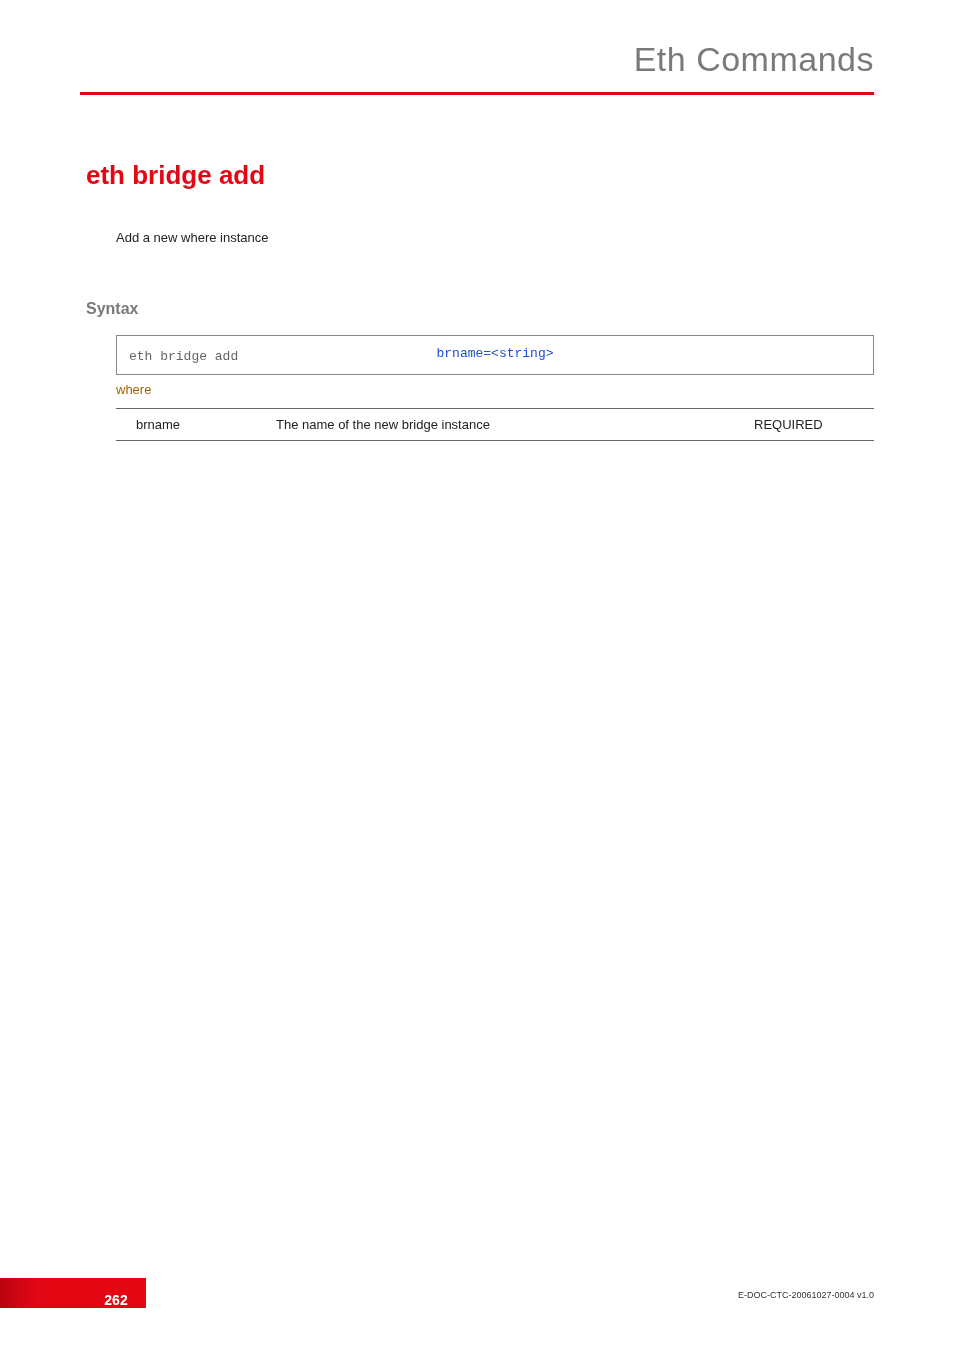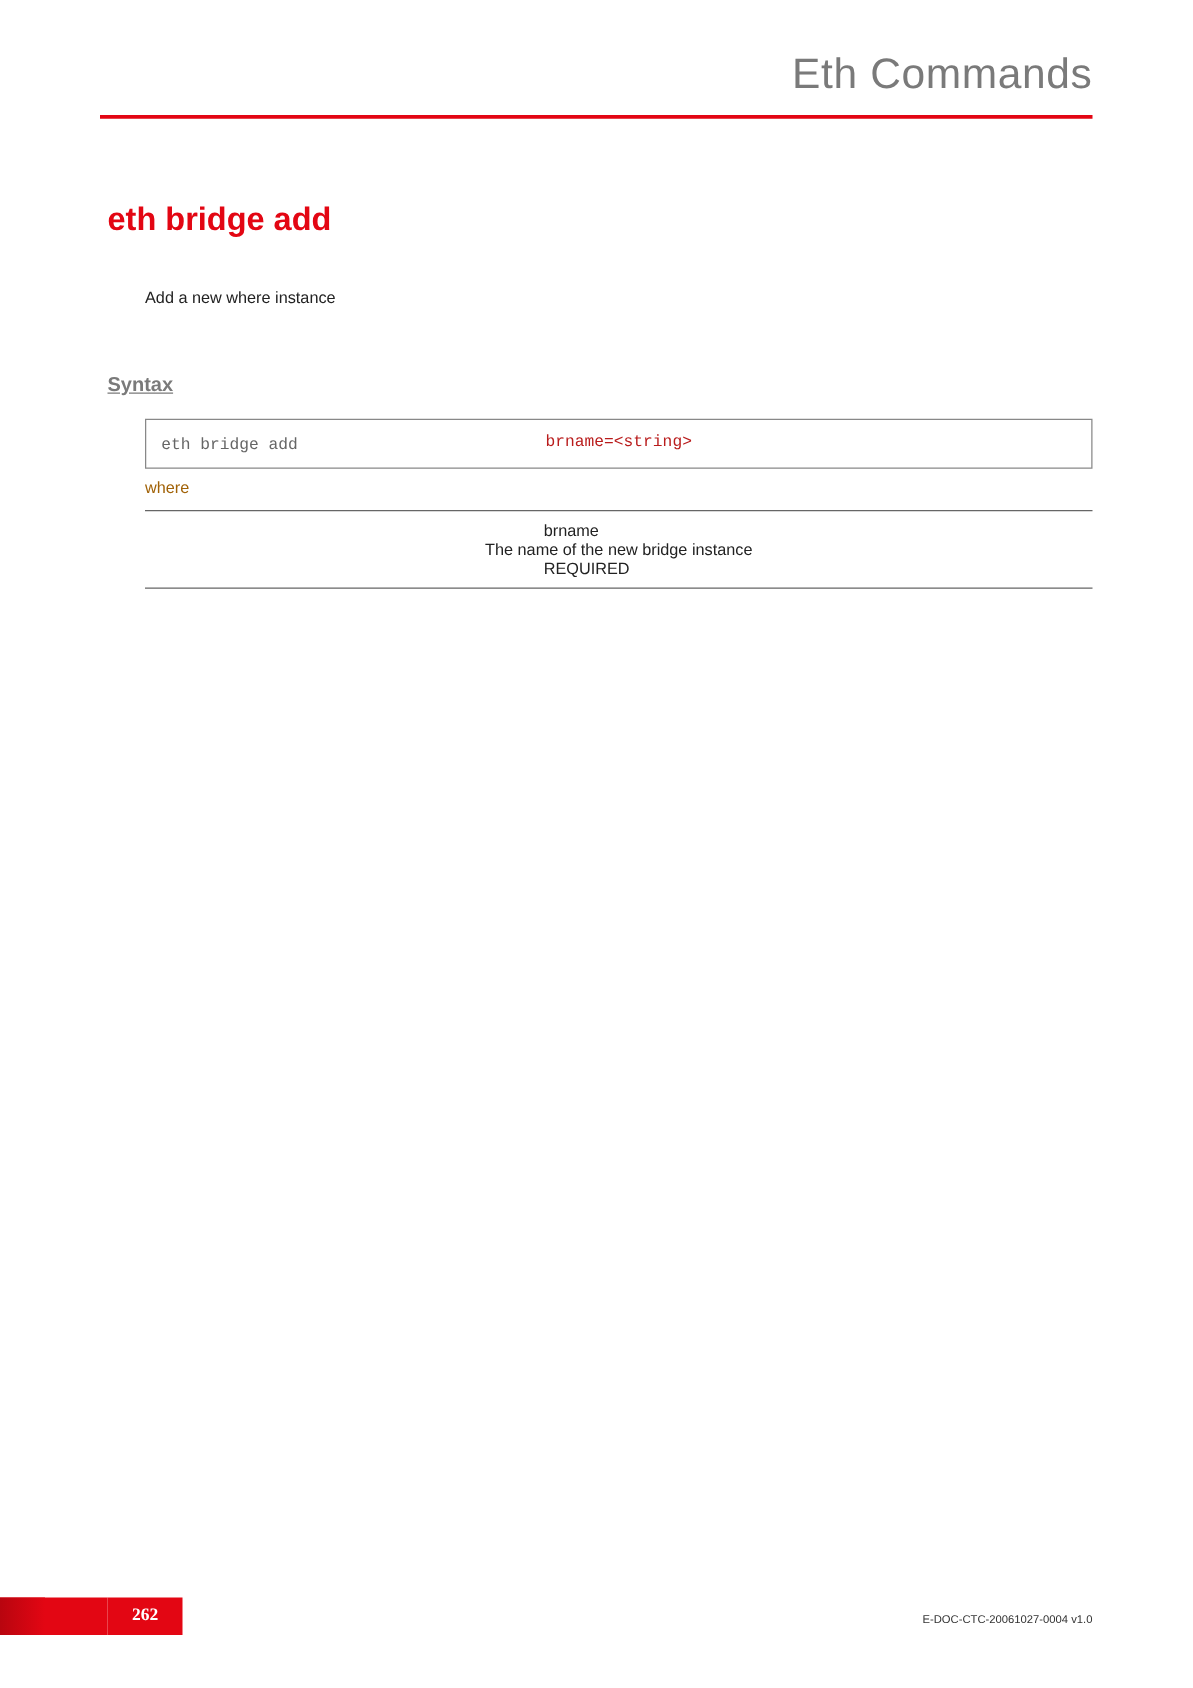--- a/index.html
+++ b/index.html
@@ -41,41 +41,40 @@
     color: #222;
   }
 
   .syntax-heading {
     position: absolute;
     top: 300px;
     left: 86px;
     font-size: 16px;
     font-weight: 700;
     color: #7a7a7a;
-    text-decoration: underline;
   }
 
   .syntax-box {
     position: absolute;
     top: 335px;
     left: 116px;
     right: 80px;
     border: 1px solid #888;
     padding: 10px 12px;
   }
   .syntax-cmd {
     font-family: "Courier New", Courier, monospace;
     font-size: 13px;
     color: #666;
     display: inline-block;
   }
   .syntax-arg {
     font-family: "Courier New", Courier, monospace;
     font-size: 13px;
-    color: #b91c1c;
+    color: #1d4ed8;
     position: absolute;
     left: 50%;
     transform: translateX(-50%);
   }
 
   .where-text {
     position: absolute;
     top: 382px;
     left: 116px;
     font-size: 13px;
@@ -87,21 +86,20 @@
     top: 408px;
     left: 116px;
     right: 80px;
   }
   .param-row {
     display: flex;
     align-items: center;
     border-top: 1px solid #666;
     border-bottom: 1px solid #666;
     padding: 8px 0;
-    flex-direction: column;
   }
   .param-name {
     width: 160px;
     padding-left: 20px;
     font-size: 13px;
     color: #222;
   }
   .param-desc {
     flex: 1;
     font-size: 13px;
@@ -129,23 +127,22 @@
     background: linear-gradient(to right, #b8050f, #e30613);
   }
   .page-number-wrap {
     position: absolute;
     left: 86px;
     bottom: 42px;
     width: 60px;
     height: 30px;
     background: #e30613;
     display: flex;
-    align-items: center;
+    align-items: flex-end;
     justify-content: center;
-    font-family: Liberation Serif, serif;
   }
   .page-number-wrap span {
     color: #fff;
     font-weight: 700;
     font-size: 14px;
   }
   .footer-doc {
     position: absolute;
     right: 80px;
     bottom: 50px;

